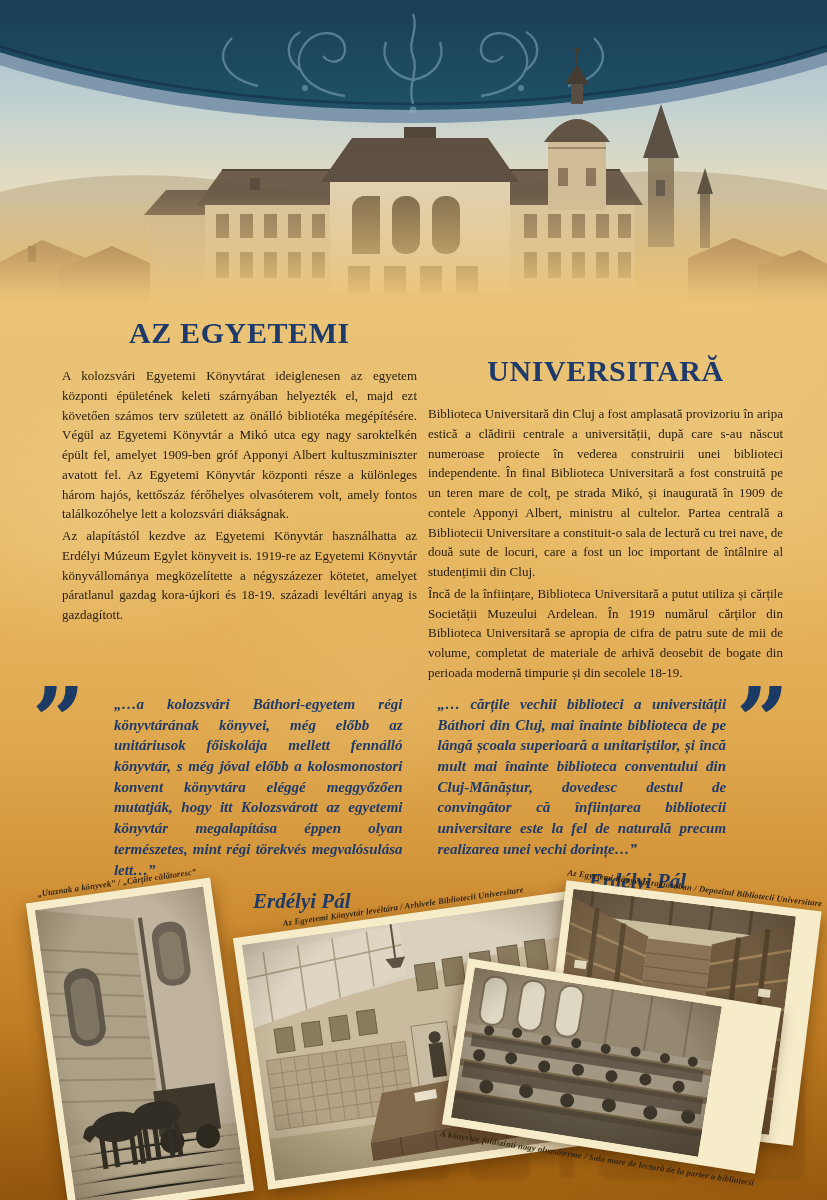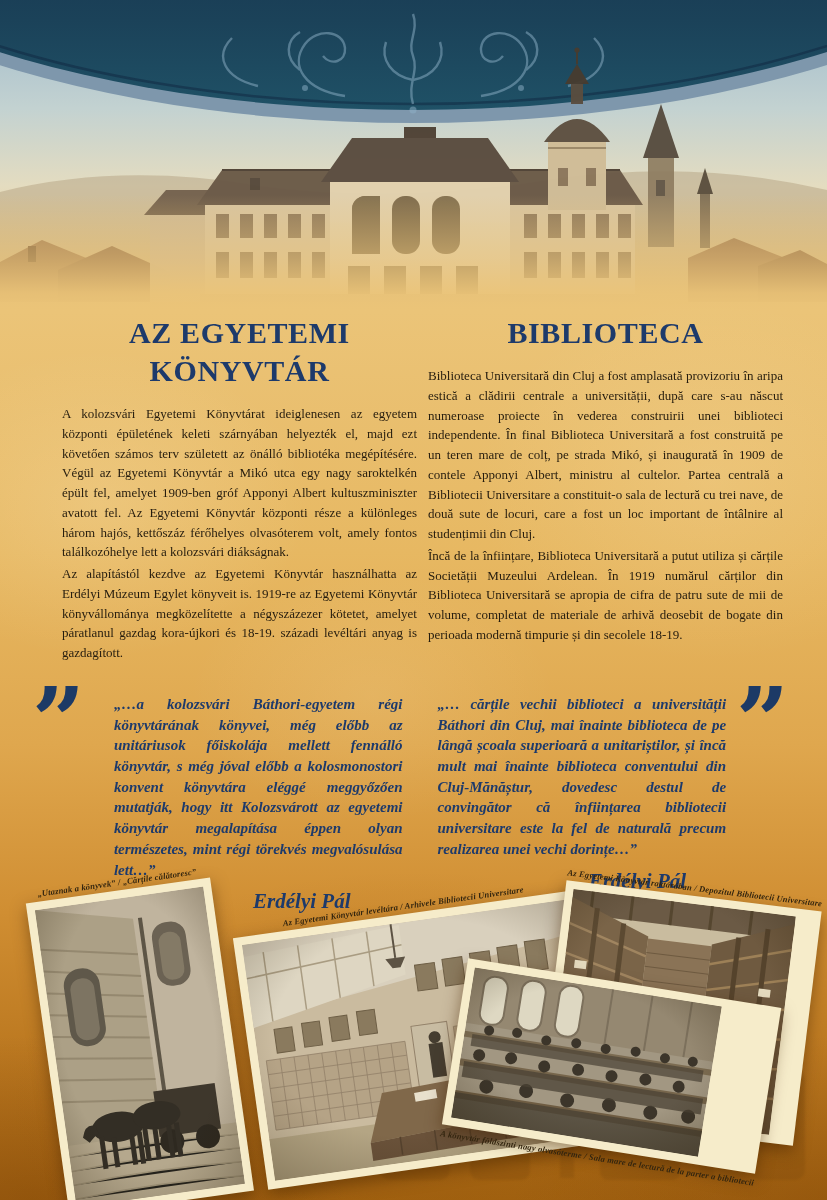--- a/index.html
+++ b/index.html
@@ -170,28 +170,28 @@
       </g>
 
       <rect x="0" y="195" width="827" height="115" fill="url(#fadeG)"></rect>
     </svg>
   </div>
 
   <div class="columns">
     <section class="col">
       <h1>
         <span>AZ EGYETEMI</span><br>
-        <span>KÖNYVTÁR</span>
       </h1>
       <p>A kolozsvári Egyetemi Könyvtárat ideiglenesen az egyetem központi épületének keleti szárnyában helyezték el, majd ezt követően számos terv született az önálló bibliotéka megépítésére. Végül az Egyetemi Könyvtár a Mikó utca egy nagy saroktelkén épült fel, amelyet 1909-ben gróf Apponyi Albert kultuszminiszter avatott fel. Az Egyetemi Könyvtár központi része a különleges három hajós, kettőszáz férőhelyes olvasóterem volt, amely fontos találkozóhelye lett a kolozsvári diákságnak.</p>
       <p>Az alapítástól kezdve az Egyetemi Könyvtár használhatta az Erdélyi Múzeum Egylet könyveit is. 1919-re az Egyetemi Könyvtár könyvállománya megközelítette a négyszázezer kötetet, amelyet páratlanul gazdag kora-újkori és 18-19. századi levéltári anyag is gazdagított.</p>
     </section>
     <section class="col">
       <h1>
-        <span>BIBLIOTECA</span><br>
+        <br>
+        <span>UNIVERSITARĂ</span>
       </h1>
       <p>Biblioteca Universitară din Cluj a fost amplasată provizoriu în aripa estică a clădirii centrale a universității, după care s-au născut numeroase proiecte în vederea construirii unei biblioteci independente. În final Biblioteca Universitară a fost construită pe un teren mare de colț, pe strada Mikó, și inaugurată în 1909 de contele Apponyi Albert, ministru al cultelor. Partea centrală a Bibliotecii Universitare a constituit-o sala de lectură cu trei nave, de două sute de locuri, care a fost un loc important de întâlnire al studențimii din Cluj.</p>
       <p>Încă de la înființare, Biblioteca Universitară a putut utiliza și cărțile Societății Muzeului Ardelean. În 1919 numărul cărților din Biblioteca Universitară se apropia de cifra de patru sute de mii de volume, completat de materiale de arhivă deosebit de bogate din perioada modernă timpurie și din secolele 18-19.</p>
     </section>
   </div>
 
   <div class="quotes">
     <div class="q left">
       <div class="qmark">”</div>
       <div class="qbody">

